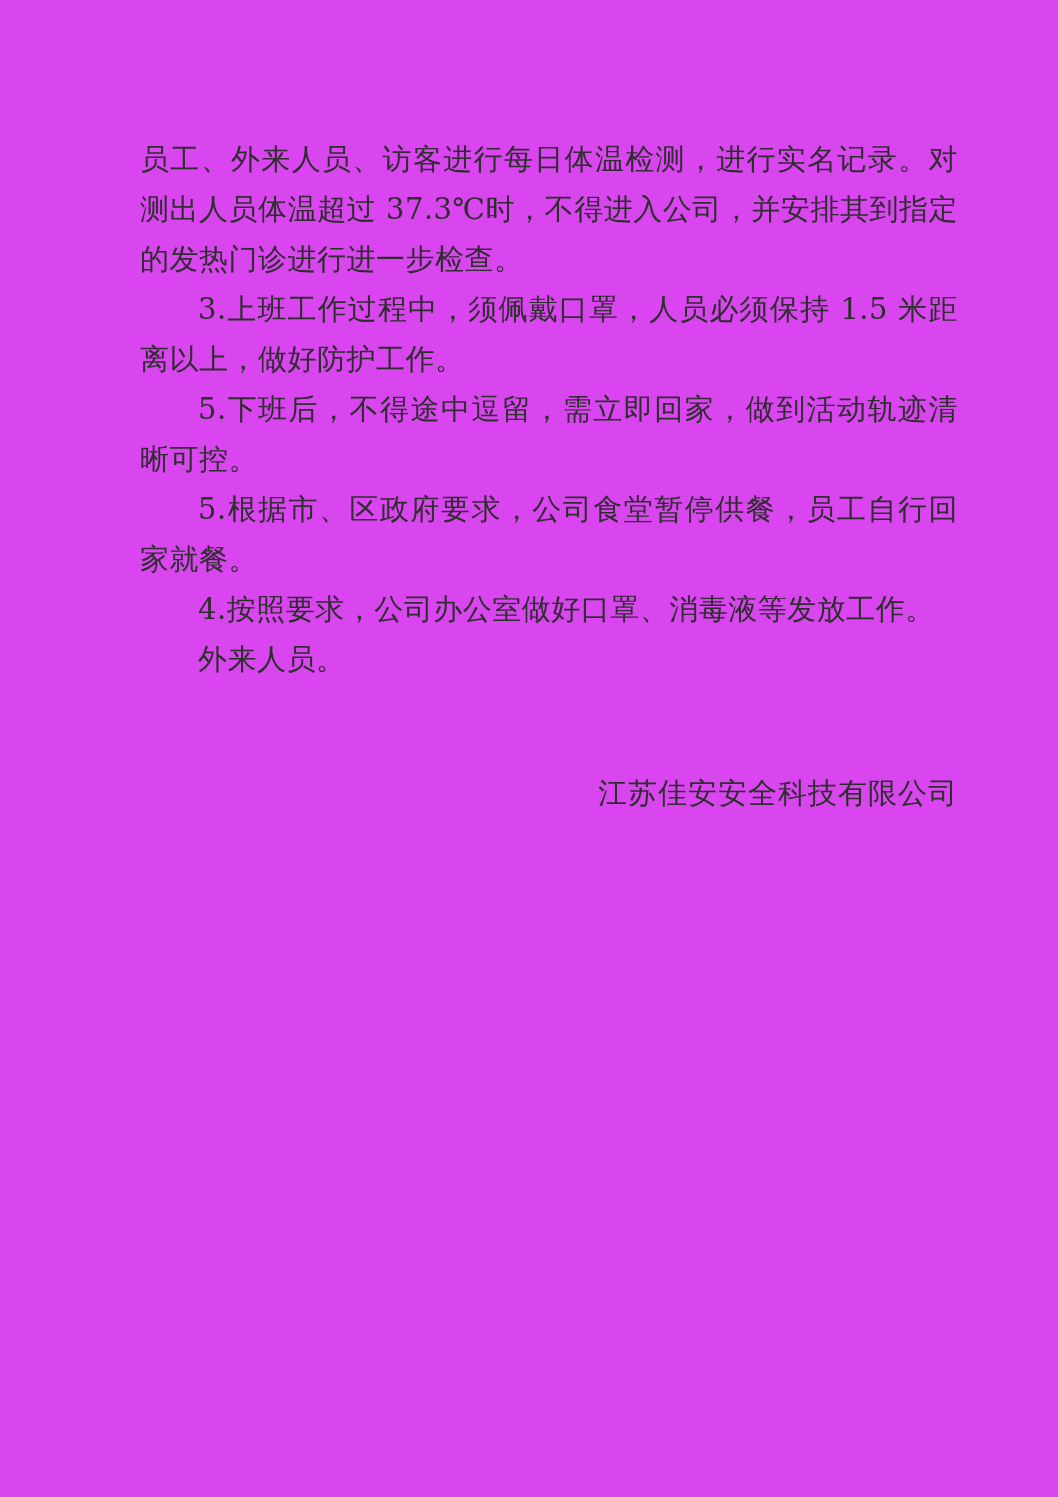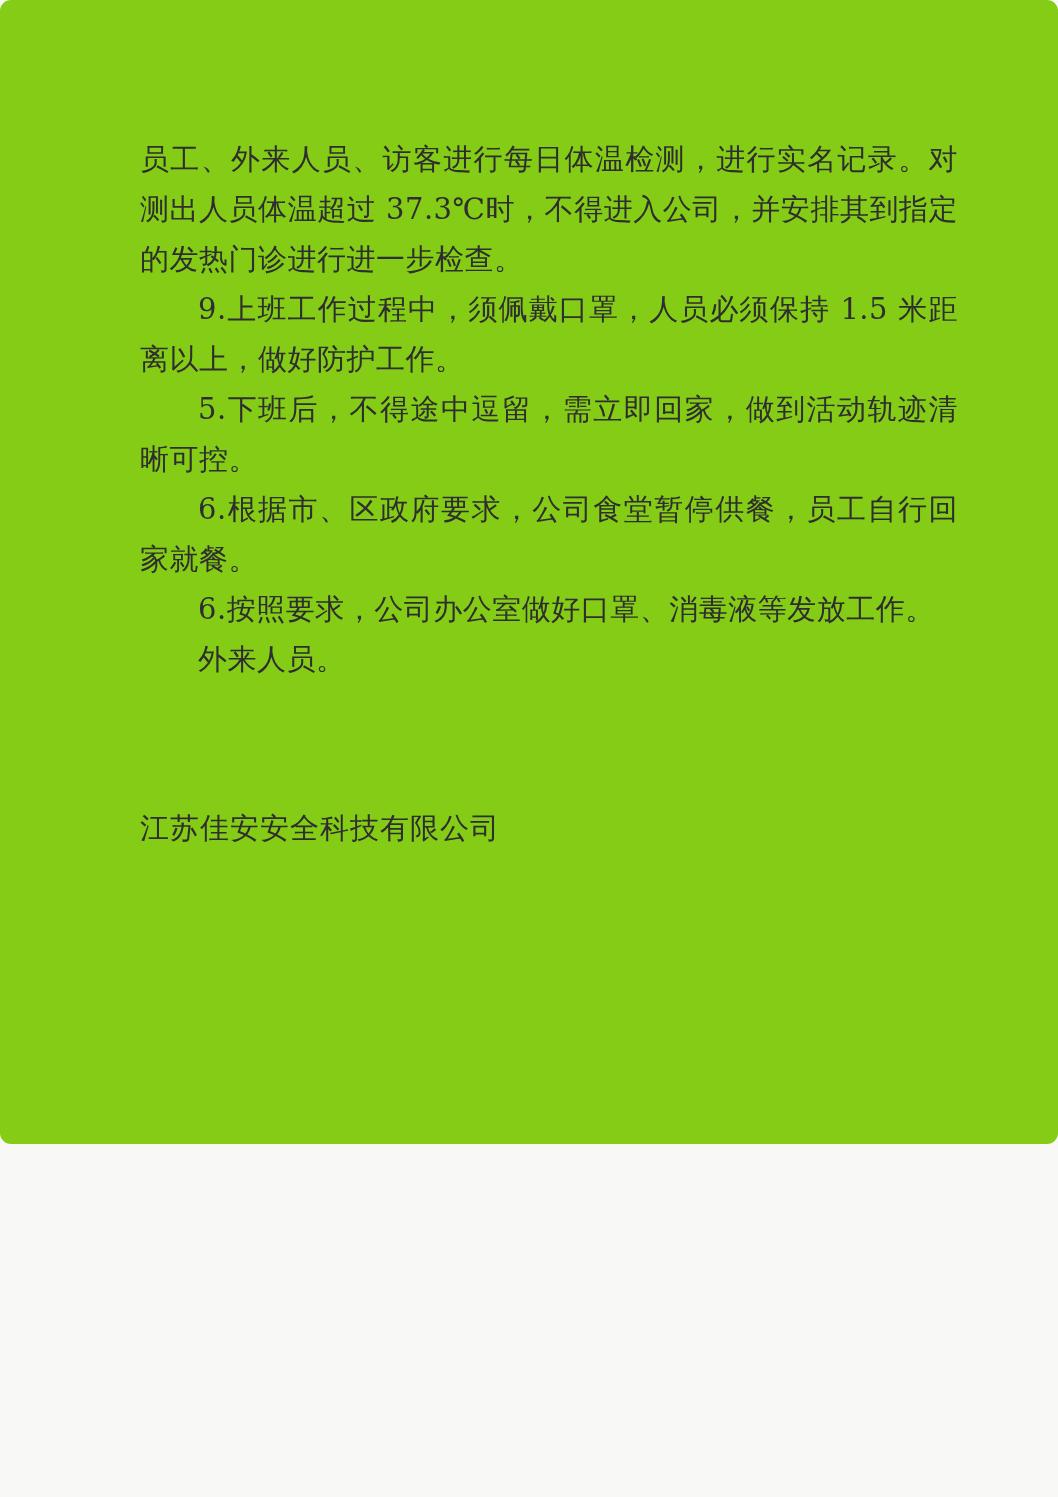--- a/index.html
+++ b/index.html
@@ -10,64 +10,63 @@
     width: 1058px;
     height: 1497px;
     background: #f8f8f7;
     font-family: "DejaVu Serif", "Liberation Serif", serif;
     color: #2e2e2e;
     overflow: hidden;
   }
   .page {
     box-sizing: border-box;
     width: 1058px;
-    height: 1144px;
+    height: 1497px;
     padding: 134px 100px 0 140px;
-    background: #84cc16;
-    border-radius: 11px;
+    background: #d946ef;
   }
   .doc-body {
     width: 818px;
   }
   .para {
     margin: 0;
     font-size: 29px;
     line-height: 50px;
     text-align: justify;
     text-justify: inter-ideograph;
     letter-spacing: 0.5px;
   }
   .para.indent {
     text-indent: 2em;
   }
   .signature {
     width: 818px;
-    margin-top: 119px;
-    text-align: left;
+    margin-top: 84px;
+    text-align: right;
     font-family: Liberation Serif, serif;
   }
   .sig-line {
     margin: 0;
     font-size: 29px;
     line-height: 50px;
     letter-spacing: 1px;
   }
   .sig-line.date {
     padding-right: 8px;
   }
 </style>
 </head>
 <body>
 
 <div class="page">
   <div class="doc-body">
 
   <p class="para">员工、外来人员、访客进行每日体温检测，进行实名记录。对测出人员体温超过 37.3℃时，不得进入公司，并安排其到指定的发热门诊进行进一步检查。</p>
-      <p class="para indent">9.上班工作过程中，须佩戴口罩，人员必须保持 1.5 米距离以上，做好防护工作。</p>
+      <p class="para indent">3.上班工作过程中，须佩戴口罩，人员必须保持 1.5 米距离以上，做好防护工作。</p>
       <p class="para indent">5.下班后，不得途中逗留，需立即回家，做到活动轨迹清晰可控。</p>
-      <p class="para indent">6.根据市、区政府要求，公司食堂暂停供餐，员工自行回家就餐。</p>
-      <p class="para indent">6.按照要求，公司办公室做好口罩、消毒液等发放工作。</p>
+      <p class="para indent">5.根据市、区政府要求，公司食堂暂停供餐，员工自行回家就餐。</p>
+      <p class="para indent">4.按照要求，公司办公室做好口罩、消毒液等发放工作。</p>
       <p class="para indent">外来人员。</p>
     </div>
   <div class="signature">
     <p class="sig-line">江苏佳安安全科技有限公司</p>
   </div>
 </div>
 
 </body></html>

